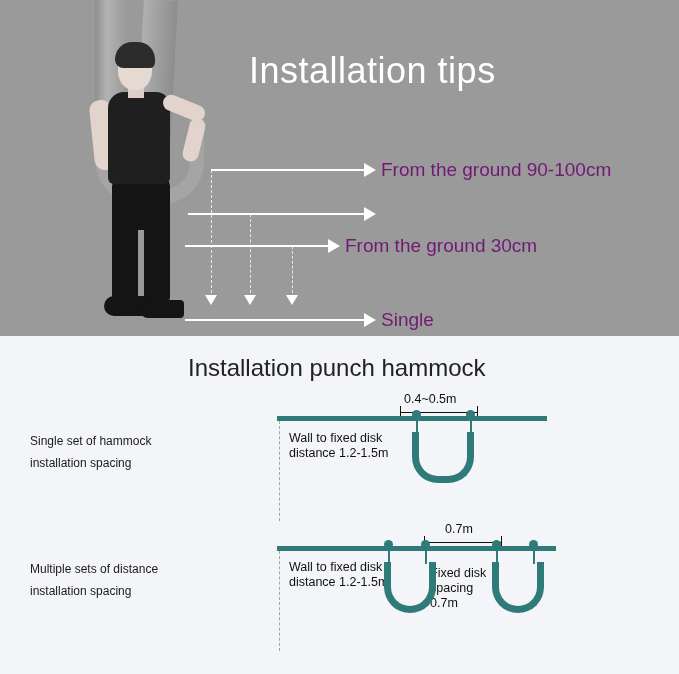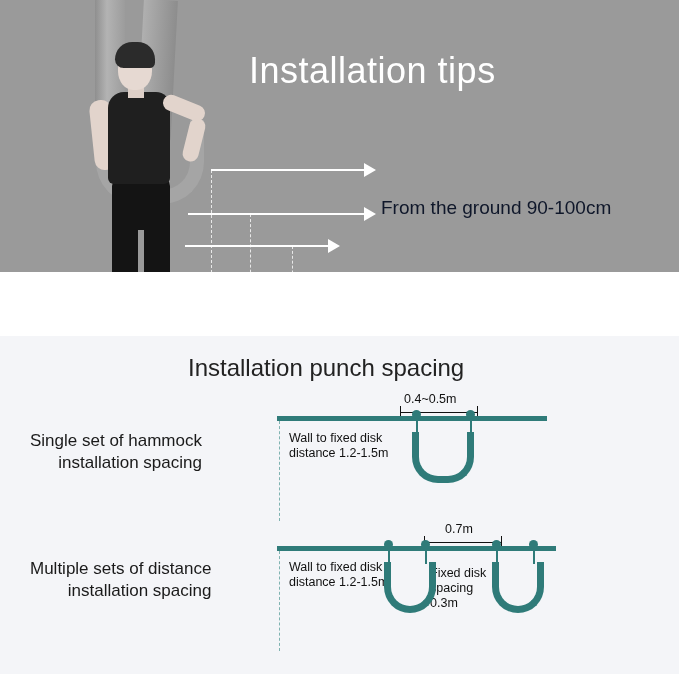--- a/index.html
+++ b/index.html
@@ -16,21 +16,21 @@
     height: 674px;
     overflow: hidden;
     background: #ffffff;
   }
 
   
   #top-panel {
     position: absolute;
     left: 0; top: 0;
     width: 679px;
-    height: 272px;
+    height: 336px;
     background: #9a9a9a;
     overflow: hidden;
   }
   #top-title {
     position: absolute;
     left: 249px;
     top: 50px;
     font-size: 36px;
     color: #ffffff;
     letter-spacing: 0.5px;
@@ -162,24 +162,23 @@
   }
   .dash-arrow {
     position: absolute;
     width: 0; height: 0;
     border-left: 6px solid transparent;
     border-right: 6px solid transparent;
     border-top: 10px solid #ffffff;
   }
   .top-label {
     position: absolute;
-    color: #0f172a;
+    color: #701a75;
     font-size: 19px;
     white-space: nowrap;
-    margin-top: 38px;
   }
 
   
   #bottom-panel {
     position: absolute;
     left: 0; top: 336px;
     width: 679px;
     height: 338px;
     background: #f4f5f8;
     overflow: hidden;
@@ -187,25 +186,24 @@
   #bottom-title {
     position: absolute;
     left: 188px;
     top: 18px;
     font-size: 24px;
     color: #222222;
     white-space: nowrap;
   }
   .row-label {
     position: absolute;
-    font-size: 17px;
+    font-size: 12px;
     color: #1a1a1a;
     line-height: 22px;
     white-space: pre-line;
-    text-align: right;
   }
   .ceiling {
     position: absolute;
     height: 5px;
     background: #2f7b79;
   }
   .wall-dash {
     position: absolute;
     width: 0;
     border-left: 1px dashed #7fb3b1;
@@ -288,29 +286,30 @@
 
     <div class="arrow-line" style="left:211px; top:169px; width:155px;"></div>
     <div class="arrow-head" style="left:364px; top:163px;"></div>
     <div class="top-label" style="left:381px; top:159px;">From the ground 90-100cm</div>
 
     <div class="arrow-line" style="left:188px; top:213px; width:178px;"></div>
     <div class="arrow-head" style="left:364px; top:207px;"></div>
 
     <div class="arrow-line" style="left:185px; top:245px; width:145px;"></div>
     <div class="arrow-head" style="left:328px; top:239px;"></div>
+    <div class="top-label" style="left:345px; top:235px;">From the ground 30cm</div>
 
     <div class="arrow-line" style="left:185px; top:319px; width:181px;"></div>
     <div class="arrow-head" style="left:364px; top:313px;"></div>
     <div class="top-label" style="left:381px; top:309px;">Single</div>
   </div>
 
   <div id="bottom-panel">
 
-    <div id="bottom-title">Installation punch spacing</div>
+    <div id="bottom-title">Installation punch hammock</div>
 
     <div class="row-label" style="left:30px; top:94px;">Single set of hammock
 installation spacing</div>
 
     <div class="dim-label" style="left:404px; top:56px;">0.4~0.5m</div>
     <div class="dim-line" style="left:400px; top:76px; width:78px;"></div>
     <div class="dim-tick" style="left:400px; top:70px; height:12px;"></div>
     <div class="dim-tick" style="left:477px; top:70px; height:12px;"></div>
 
     <div class="ceiling" style="left:277px; top:80px; width:270px;"></div>
@@ -333,21 +332,21 @@
     <div class="dim-tick" style="left:424px; top:200px; height:12px;"></div>
     <div class="dim-tick" style="left:501px; top:200px; height:12px;"></div>
 
     <div class="ceiling" style="left:277px; top:210px; width:279px;"></div>
     <div class="wall-dash" style="left:279px; top:215px; height:100px;"></div>
 
     <div class="note" style="left:289px; top:224px;">Wall to fixed disk
 distance 1.2-1.5m</div>
     <div class="note" style="left:430px; top:230px;">Fixed disk
 spacing
-0.3m</div>
+0.7m</div>
 
     <div class="anchor" style="left:384px; top:204px;"></div>
     <div class="anchor" style="left:421px; top:204px;"></div>
     <div class="anchor" style="left:492px; top:204px;"></div>
     <div class="anchor" style="left:529px; top:204px;"></div>
 
     <div class="strap-line" style="left:388px; top:212px; height:16px;"></div>
     <div class="strap-line" style="left:425px; top:212px; height:16px;"></div>
     <div class="strap-line" style="left:496px; top:212px; height:16px;"></div>
     <div class="strap-line" style="left:533px; top:212px; height:16px;"></div>

